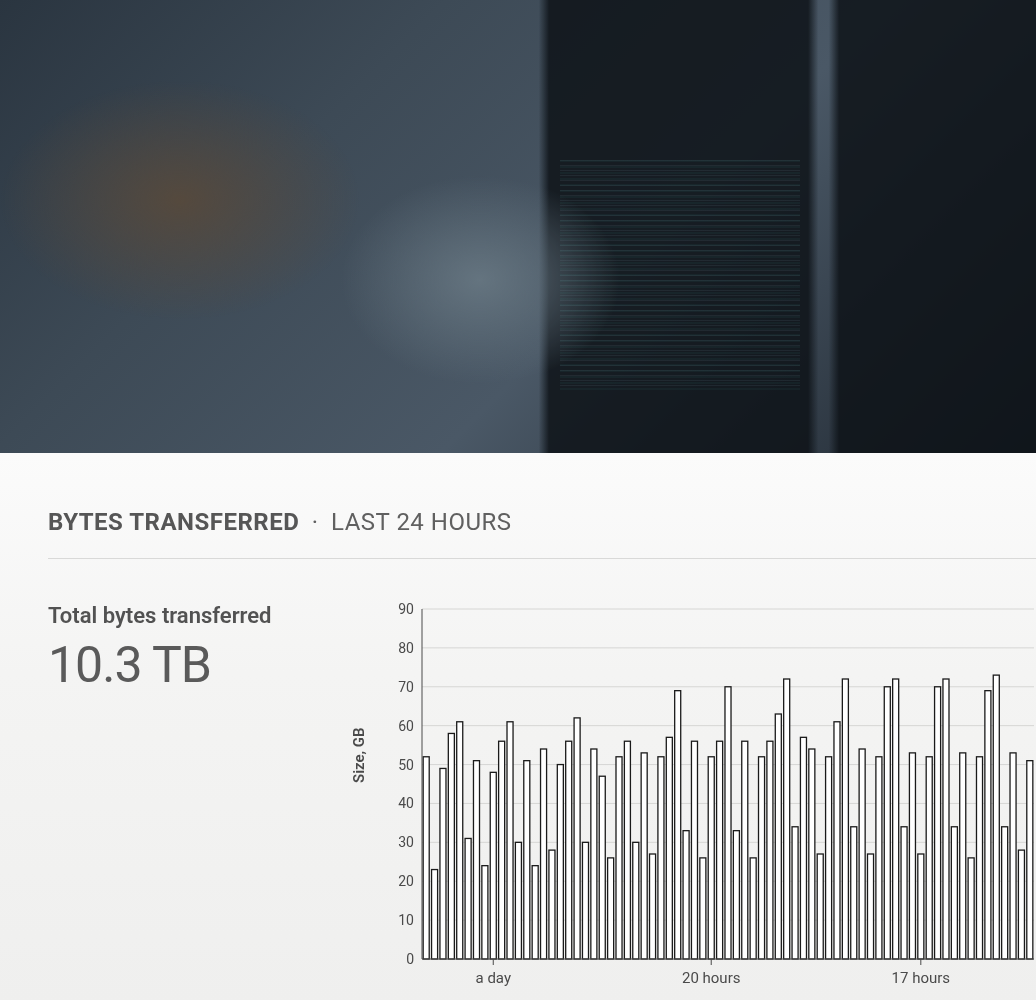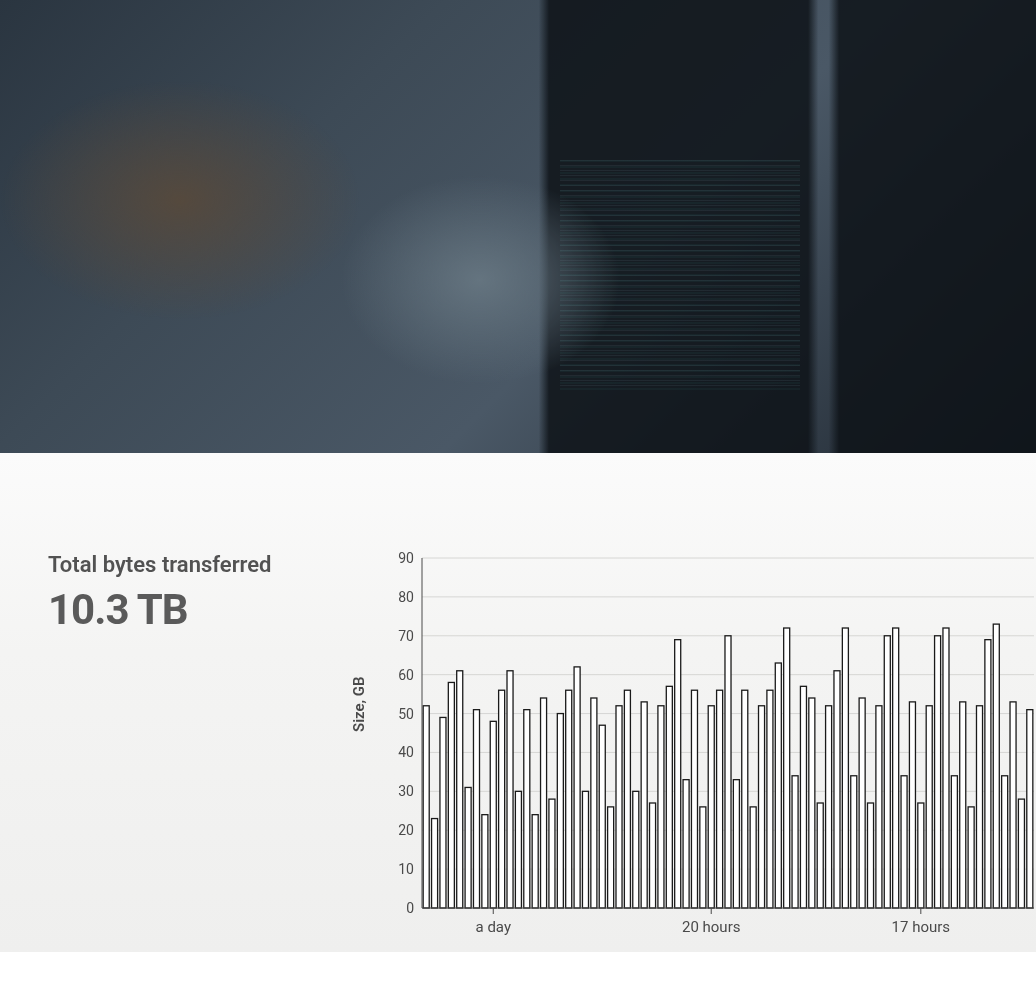--- a/index.html
+++ b/index.html
@@ -65,22 +65,22 @@
   .summary {
     flex: 0 0 300px;
   }
   .summary-label {
     font-size: 22px;
     font-weight: 600;
     color: #525252;
     margin-bottom: 8px;
   }
   .summary-value {
-    font-size: 42px;
-    font-weight: 700;
+    font-size: 50px;
+    font-weight: 400;
     color: #5a5a5a;
     letter-spacing: -1px;
   }
   .chart-wrap {
     flex: 1;
     position: relative;
     height: 400px;
   }
   .y-axis-title {
     position: absolute;
@@ -98,20 +98,25 @@
   .grid-line { stroke: #d6d6d4; stroke-width: 1; }
   .axis-line { stroke: #4a4a4a; stroke-width: 1; }
   .bar { fill: #ffffff; stroke: #1a1a1a; stroke-width: 1.3; }
 </style>
 </head>
 <body>
 
 <div class="hero-image"></div>
 
 <div class="panel">
+  <div class="panel-header">
+    <span class="bold">BYTES TRANSFERRED</span>
+    <span class="sep">·</span>
+    <span>LAST 24 HOURS</span>
+  </div>
   <div class="panel-body">
     <div class="summary">
       <div class="summary-label">Total bytes transferred</div>
       <div class="summary-value">10.3 TB</div>
     </div>
     <div class="chart-wrap">
       <div class="y-axis-title">Size, GB</div>
       <svg class="chart" id="chart-svg" width="660" height="400">
           <line x1="44" x2="656" y1="356" y2="356" class="grid-line"></line>
           <text x="36" y="361" class="y-tick-label">0</text>

